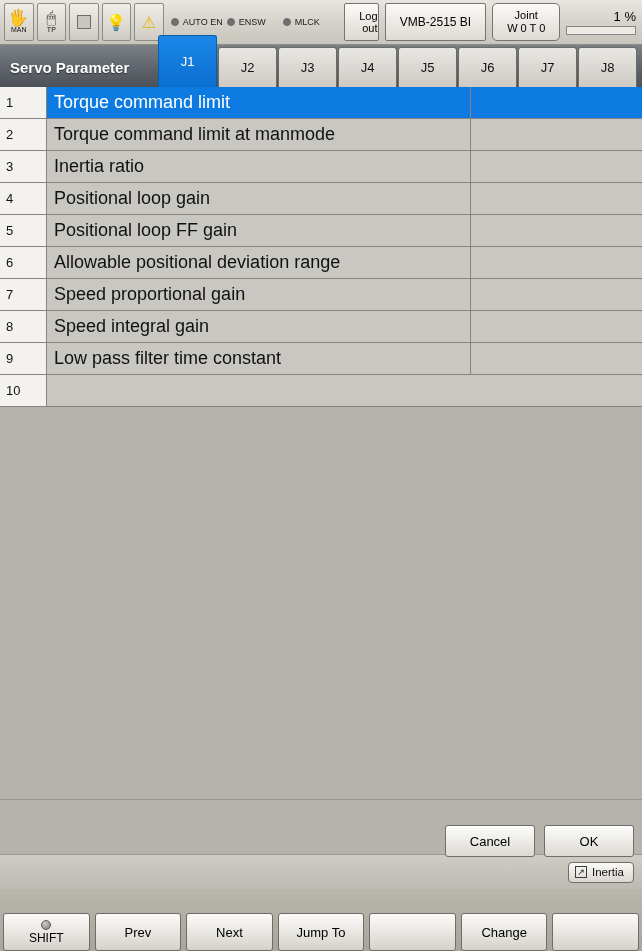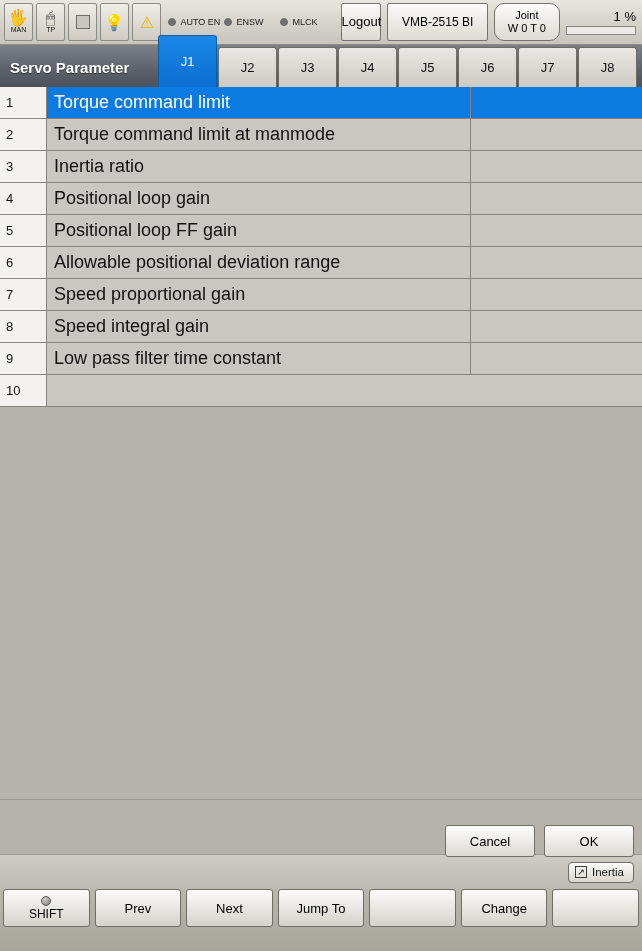--- a/index.html
+++ b/index.html
@@ -59,40 +59,40 @@
     flex: none;
   }
   .dot.on { background: #22c215; border-color: #147a0c; box-shadow: 0 0 2px #3ee42e; }
   .ledlabel { font-size: 9px; white-space: nowrap; }
 
   .logout-btn {
     width: 40px; height: 38px;
     background: linear-gradient(to bottom, #fbfaf8, #ddd9d2);
     border: 1px solid #76746e;
     border-radius: 2px;
-    font-size: 13px; color: #000;
-    display: flex; flex-direction: row;
-    align-items: center; justify-content: center;
+    font-size: 11px; color: #000;
+    display: flex; flex-direction: column;
+    align-items: flex-end; justify-content: center;
     line-height: 12px;
     margin-left: 2px;
   }
   .model-btn {
     width: 118px; height: 38px;
     background: linear-gradient(to bottom, #fbfaf8, #dedad3);
     border: 1px solid #76746e;
     border-radius: 2px;
     font-size: 12px; color: #000;
     display: flex; align-items: center; justify-content: center;
     margin-left: 3px;
   }
   .joint-btn {
     width: 78px; height: 38px;
     background: linear-gradient(to bottom, #fbfaf8, #dedad3);
     border: 1px solid #76746e;
-    border-radius: 10px;
+    border-radius: 5px;
     font-size: 11px; color: #000;
     display: flex; flex-direction: column;
     align-items: center; justify-content: center;
     line-height: 13px;
     margin-left: 3px;
   }
   .speed-box {
     width: 76px; height: 38px;
     display: flex; flex-direction: column;
     align-items: flex-end; justify-content: center;
@@ -233,21 +233,21 @@
     width: 12px; height: 12px;
     border: 1px solid #3b3b3b;
     display: flex; align-items: center; justify-content: center;
     font-size: 9px; line-height: 9px; color: #1a1a1a;
   }
 
   
   .fkeys {
     width: 642px; height: 62px;
     background: linear-gradient(to bottom, #b9b6ae, #a8a59d);
-    display: flex; align-items: flex-start;
+    display: flex; align-items: flex-end;
     padding: 0 3px; gap: 5px;
   }
   .fkey {
     flex: 1; height: 38px;
     background: linear-gradient(to bottom, #fcfbf9, #d5d2cb);
     border: 1px solid #6f6d68;
     border-radius: 3px;
     display: flex; align-items: center; justify-content: center;
     font-size: 13px; color: #000;
     position: relative;

